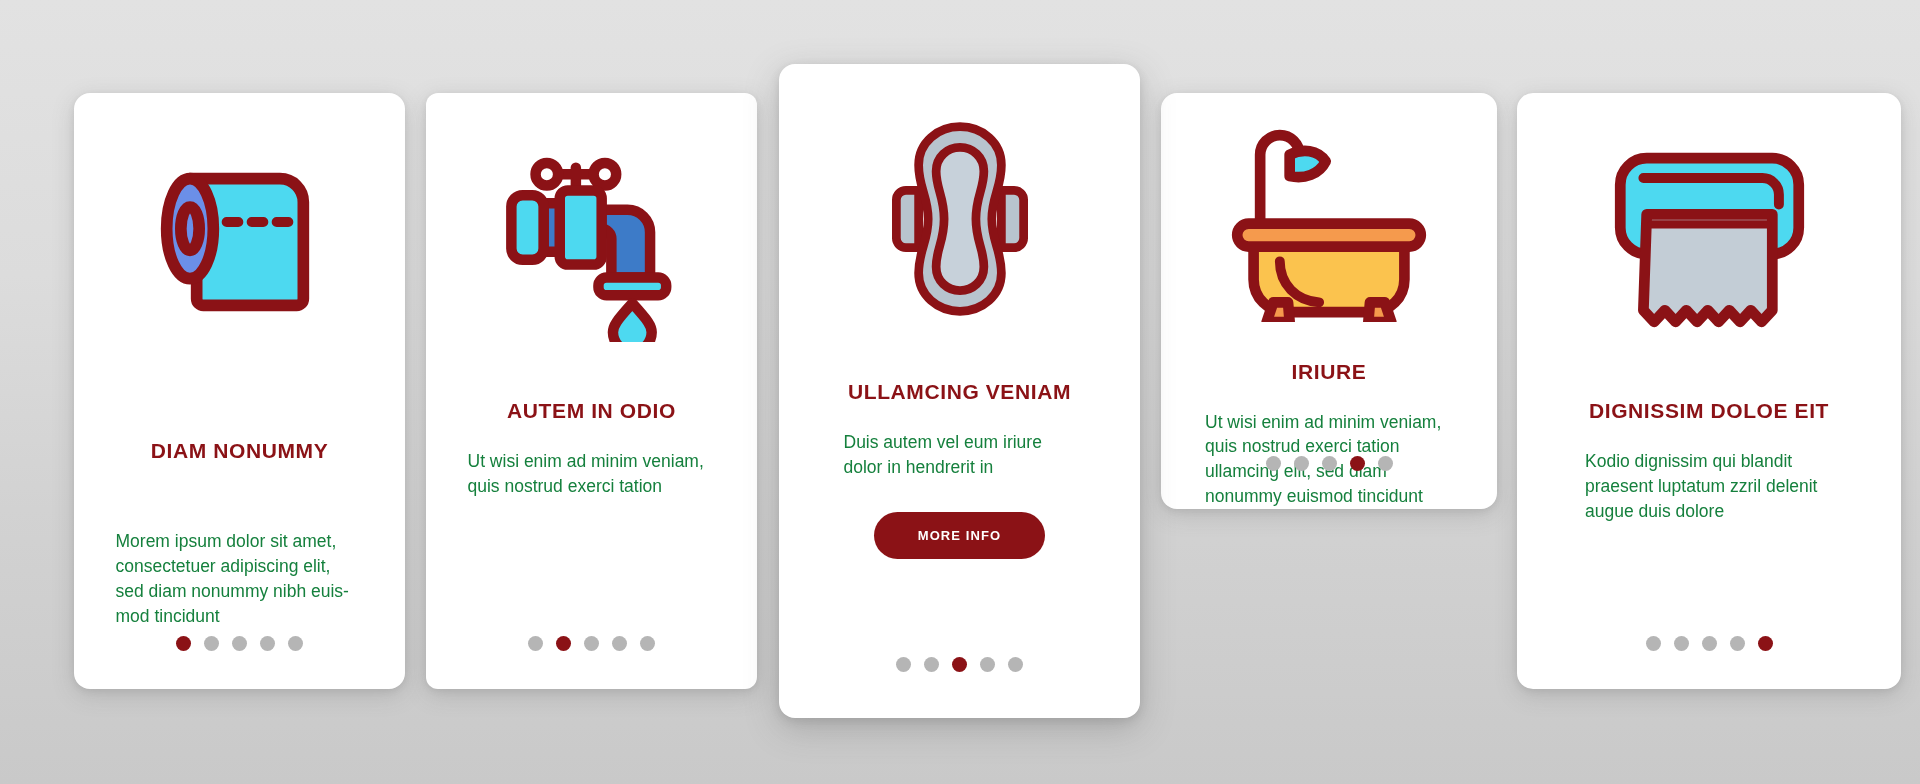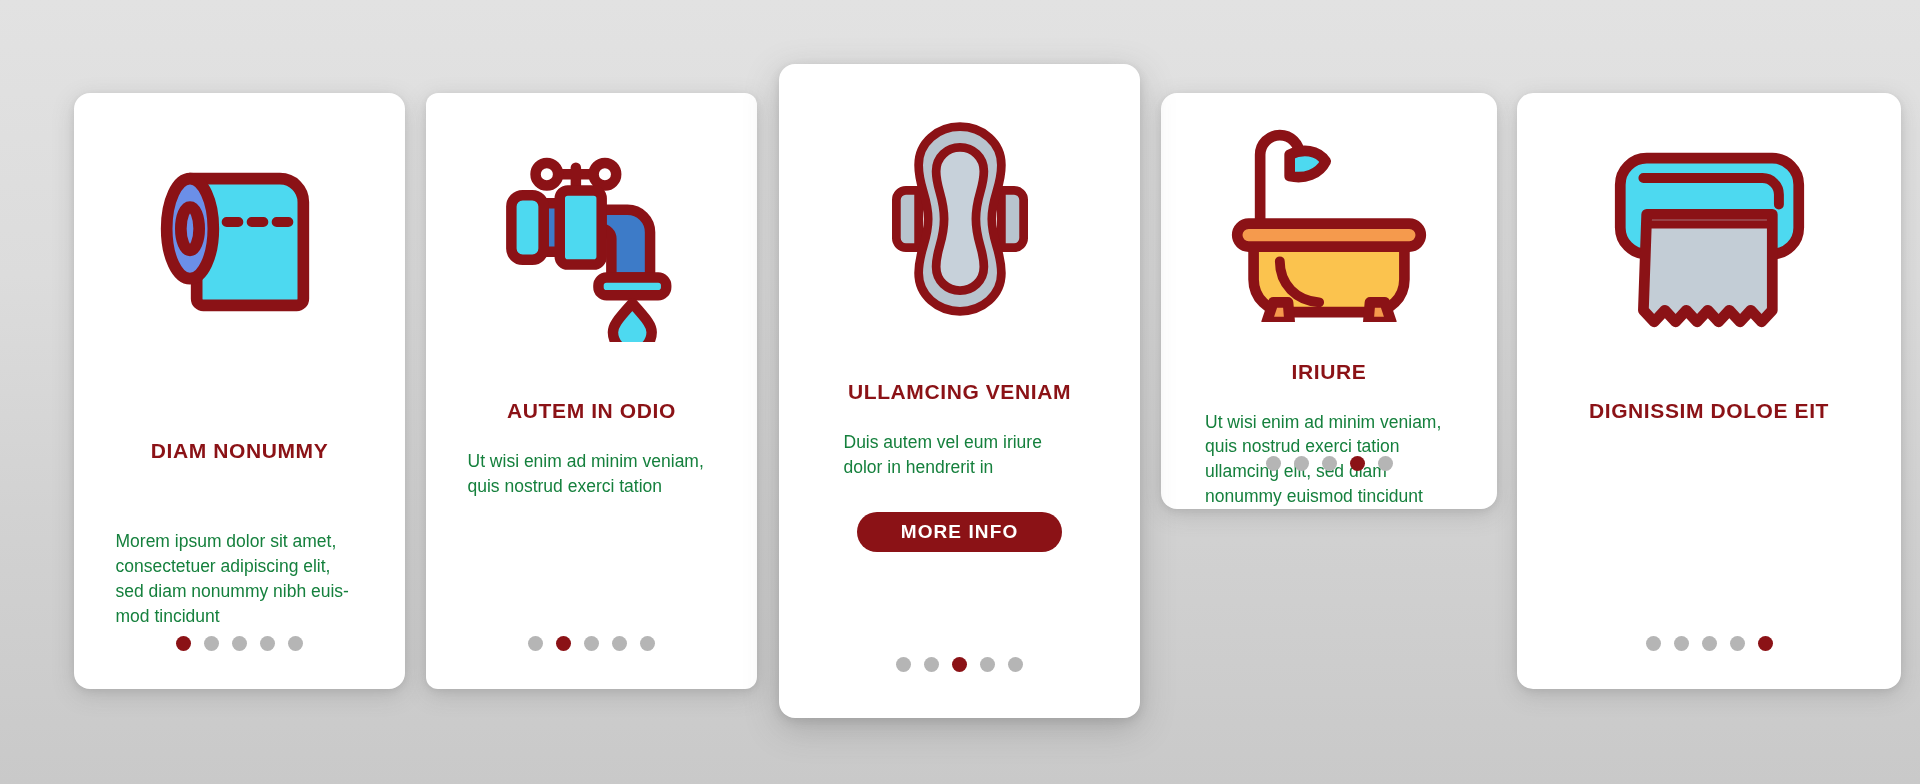--- a/index.html
+++ b/index.html
@@ -68,23 +68,23 @@
   .card-3 .card-body { margin-top: 26px; padding: 0 44px; }
 
   .more-btn {
     margin-top: 32px;
     background: #8B1216;
     color: #ffffff;
     border: none;
     border-radius: 30px;
     font-family: "Liberation Sans", sans-serif;
     font-weight: bold;
-    font-size: 19px;
+    font-size: 13px;
     letter-spacing: 1.1px;
-    padding: 9px 44px;
+    padding: 16px 44px;
     cursor: pointer;
   }
 
   .dots {
     position: absolute;
     bottom: 38px;
     left: 0; right: 0;
     display: flex;
     justify-content: center;
     gap: 13px;
@@ -217,20 +217,21 @@
           <g stroke="#8B1216" stroke-width="6.5" stroke-linecap="round" stroke-linejoin="round">
             <rect x="8" y="8" width="108" height="58" rx="16" fill="#4DD9F0"></rect>
             <path d="M22 20 h72 a10 10 0 0 1 10 10 v6" fill="none" stroke-width="6"></path>
             <path d="M24 42 h76 v58 l-6.5 7 l-6.5 -7 l-6.5 7 l-6.5 -7 l-6.5 7 l-6.5 -7 l-6.5 7 l-6.5 -7 l-6.5 7 l-6.5 -7 l-6.5 7 l-6.5 -7 z" fill="#C3CDD6"></path>
             <path d="M27 48 h70" fill="none" stroke-width="5"></path>
           </g>
         </svg>
       </span>
     </div>
     <div class="card-title">DIGNISSIM DOLOE EIT</div>
+    <div class="card-body">Kodio dignissim qui blandit praesent luptatum zzril delenit augue duis dolore</div>
     <div class="dots">
       <span class="dot"></span>
       <span class="dot"></span>
       <span class="dot"></span>
       <span class="dot"></span>
       <span class="dot active"></span>
     </div>
   </div>
 
 </div>

